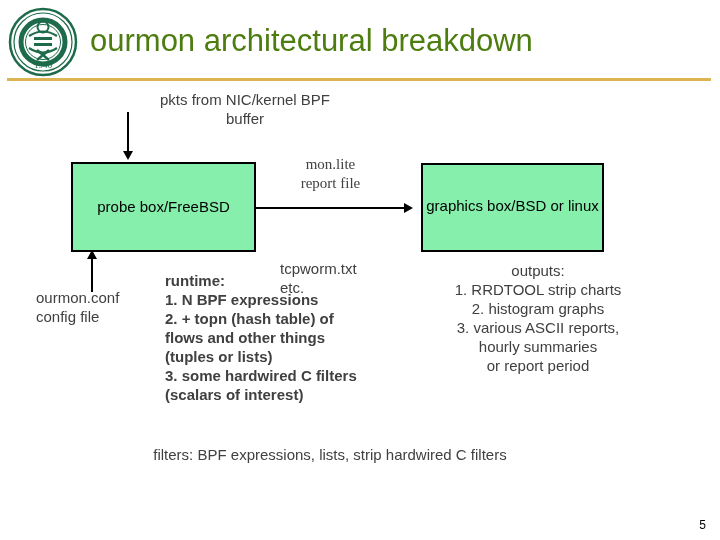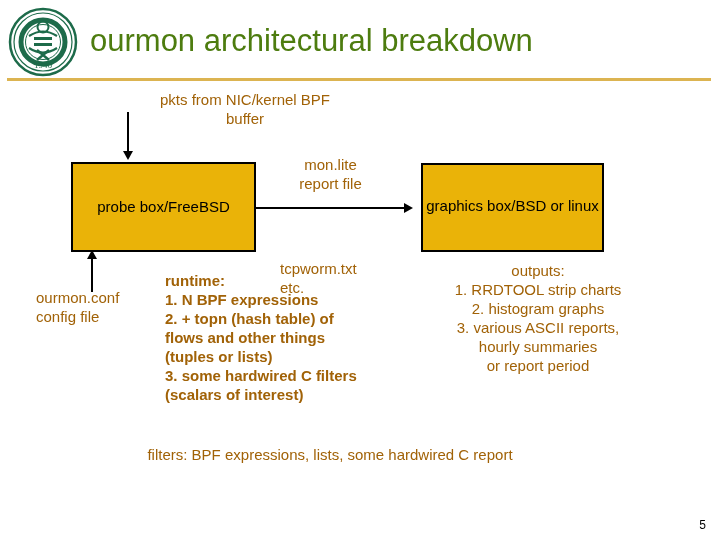--- a/index.html
+++ b/index.html
@@ -43,32 +43,32 @@
     height: 3px;
     background: #d9b košt;
     background: #dcb451;
   }
 
   
   .dtext {
     position: absolute;
     font-size: 15px;
     line-height: 19px;
-    color: #a16207;
+    color: #404040;
     white-space: pre-line;
   }
   .center { text-align: center; }
   .left   { text-align: left; }
 
   
   .box {
     position: absolute;
     border: 2px solid #000000;
     box-sizing: border-box;
-    background: #eab308;
+    background: #86efac;
     padding-left: 19px;
   }
   .box-label {
     position: absolute;
     left: 0;
     right: 0;
     font-size: 15px;
     line-height: 19px;
     color: #000;
   }
@@ -116,21 +116,21 @@
   #conn-top-head  { left: 123px; top: 151px; }
 
   #conn-mid-line  { left: 256px; top: 207px; width: 152px; }
   #conn-mid-head  { left: 404px; top: 203px; }
 
   #conn-bot-line  { left: 91px;  top: 257px; height: 35px; }
   #conn-bot-head  { left: 87px;  top: 250px; }
 
   
   #label-pkts      { left: 120px; top: 90px;  width: 250px; }
-  #label-monlite   { left: 258px; top: 155px; width: 145px; }
+  #label-monlite   { left: 258px; top: 155px; width: 145px; font-family: Liberation Serif, serif; }
   #label-tcpworm   { left: 280px; top: 214px; width: 150px; margin-top: 45px; }
   #label-ourmonconf{ left: 36px;  top: 288px; width: 120px; }
   #label-runtime   { left: 165px; top: 271px; width: 230px; font-weight: bold; }
   #label-outputs   { left: 413px; top: 261px; width: 250px; text-align: center; }
   #label-filters   { left: 60px;  top: 445px; width: 540px; text-align: center; }
 
   #page-number {
     position: absolute;
     right: 14px;
     bottom: 8px;
@@ -195,15 +195,15 @@
 3. some hardwired C filters
 (scalars of interest)</div>
 
 <div class="dtext" id="label-outputs">outputs:
 1. RRDTOOL strip charts
 2. histogram graphs
 3. various ASCII reports,
 hourly summaries
 or report period</div>
 
-<div class="dtext" id="label-filters">filters: BPF expressions, lists, some hardwired C report</div>
+<div class="dtext" id="label-filters">filters: BPF expressions, lists, strip hardwired C filters</div>
 
 <div id="page-number">5</div>
 
 </body></html>

